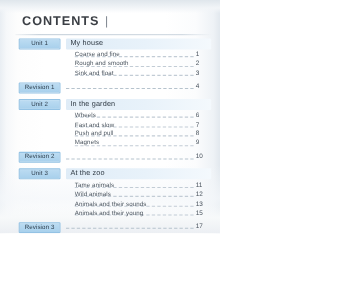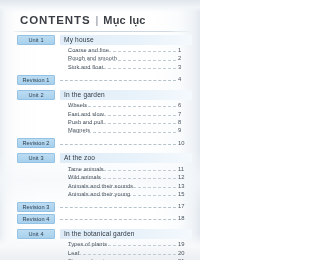--- a/index.html
+++ b/index.html
@@ -11,21 +11,21 @@
     height: 280px;
     overflow: hidden;
     font-family: "Liberation Sans", sans-serif;
     background: #ffffff;
   }
 
   
   .page {
     position: relative;
     width: 200px;
-    height: 260px;
+    height: 212px;
     background:
       linear-gradient(to right,
         #e9eef3 0px,
         #f6f8fa 6px,
         #fdfdfd 16px,
         #ffffff 40px,
         #ffffff 150px,
         #fbfcfd 178px,
         #eef2f6 194px,
         #e2e8ee 200px);
@@ -199,21 +199,20 @@
 
 <div class="page">
 
   <div class="sheen sheen-top"></div>
   <div class="sheen sheen-mid"></div>
   <div class="sheen sheen-bottom"></div>
 
   <div class="header">
     <span class="title-en">CONTENTS</span>
     <span class="title-sep">|</span>
-    <span class="title-vi">Mục lục</span>
   </div>
   <div class="header-rule"></div>
 
   <div class="toc" id="toc-root">
       <div class="unit-row">
         <div class="band"></div>
         <div class="badge">Unit 1</div>
         <div class="unit-title">My house</div>
       </div>
       <div class="entry">

